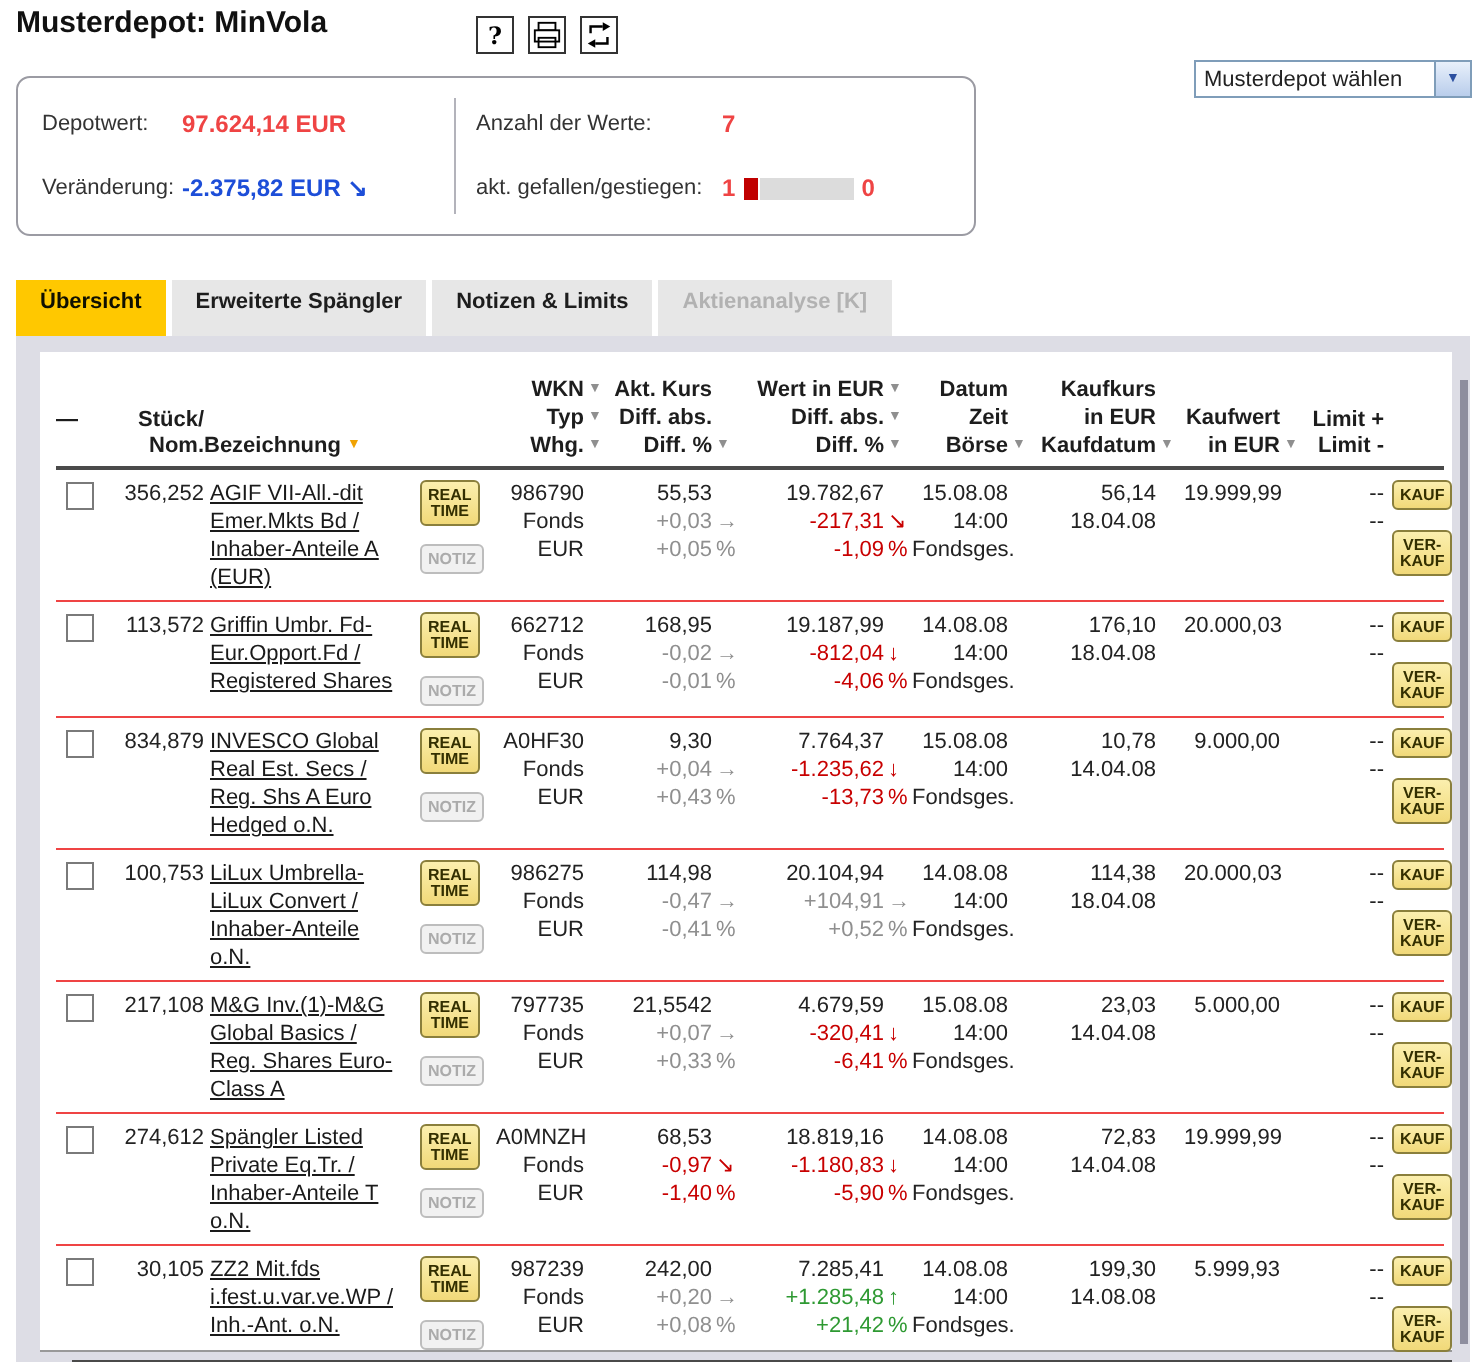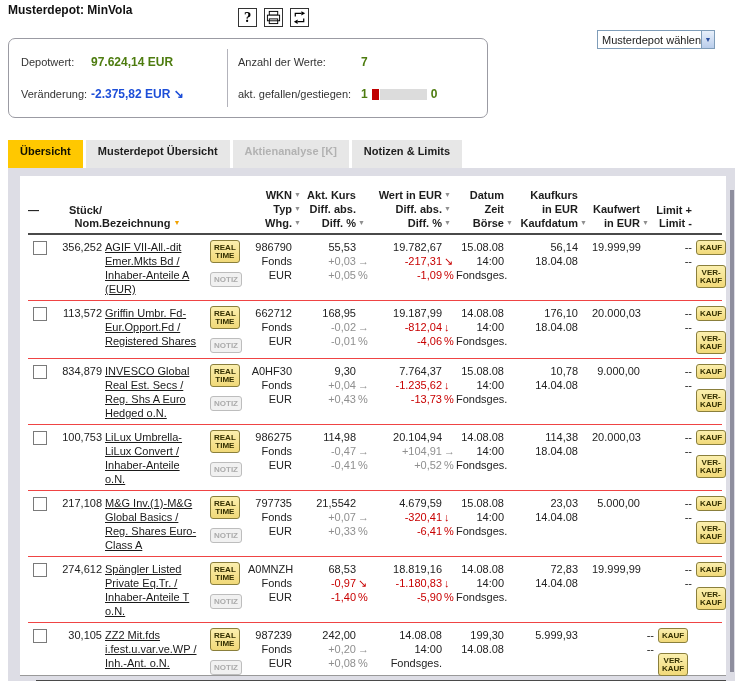--- a/index.html
+++ b/index.html
@@ -2,35 +2,35 @@
 <html><head>
 <meta charset="utf-8">
 <style>
   html,body{margin:0;padding:0}
   body{
     width:739px;height:681px;position:relative;overflow:hidden;
     background:#fff;color:#222;
     font-family:"Liberation Sans",sans-serif;font-size:11px;
   }
   
-  .page-title{position:absolute;left:8px;top:3px;font-size:12px;font-weight:bold;color:#111;white-space:nowrap}
+  .page-title{position:absolute;left:8px;top:3px;font-size:15px;font-weight:bold;color:#111;white-space:nowrap}
   .title-icons{position:absolute;left:238px;top:8px;display:flex;gap:7px}
   .icon-btn{width:19px;height:19px;border:1px solid #333;background:#fff;display:flex;align-items:center;justify-content:center;cursor:pointer;box-sizing:border-box}
   .help-glyph{font-family:"DejaVu Serif",serif;font-weight:bold;font-size:12px;line-height:12px;color:#000}
   
   .summary-box{position:absolute;left:8px;top:38px;width:480px;height:80px;border:1px solid #9B9BA3;border-radius:7px;background:#fff;box-sizing:border-box}
   .sb-divider{position:absolute;left:218px;top:10px;bottom:10px;width:1px;background:#B3B3BB}
   .sb-lab{position:absolute;white-space:nowrap;color:#333}
-  .sb-val{position:absolute;white-space:nowrap;font-weight:bold;font-size:12px;color:#4d7c0f}
+  .sb-val{position:absolute;white-space:nowrap;font-weight:bold;font-size:12px;color:#ef4444}
   .neg{color:#1d4ed8}
   .bar-row{position:absolute;left:352px;top:48px;display:flex;align-items:center;gap:4px}
   .bar-red{width:7px;height:11px;background:#C00000}
   .bar-gray{width:47px;height:11px;background:#DCDCDC;margin-left:-3px}
   
-  .depot-select{position:absolute;left:597px;top:30px;width:118px;height:19px;border:1px solid #7F9DB9;background:#fff;display:flex;align-items:center;box-sizing:border-box;cursor:pointer}
+  .depot-select{position:absolute;left:597px;top:30px;width:139px;height:19px;border:1px solid #7F9DB9;background:#fff;display:flex;align-items:center;box-sizing:border-box;cursor:pointer}
   .ds-text{padding-left:4px;white-space:nowrap}
   .ds-arrow{margin-left:auto;width:17px;height:17px;background:linear-gradient(#E8F0FB,#B9CDEB);border-left:1px solid #7F9DB9;color:#2B4FA0;font-size:7px;display:flex;align-items:center;justify-content:center}
   
   .tabs{position:absolute;left:8px;top:140px;display:flex;gap:3px}
   .tab{height:34px;line-height:22px;padding:0 12px;font-weight:bold;background:#E7E7E7;color:#1d1d1d;white-space:nowrap;cursor:pointer}
   .tab.active{background:#FFC800;color:#101000}
   .tab.disabled{color:#B2B2B2;cursor:default}
   
   .panel{position:absolute;left:8px;top:168px;width:727px;height:513px;background:#DDDDE5}
   .content{position:absolute;left:12px;top:8px;width:706px;height:500px;background:#fff;border-bottom:1px solid #999;box-sizing:border-box}
@@ -116,23 +116,23 @@
   </span>
 </div>
 
 <div class="depot-select">
   <span class="ds-text">Musterdepot wählen</span>
   <span class="ds-arrow">▼</span>
 </div>
 
 <div class="tabs" id="tabs">
     <div class="tab active">Übersicht</div>
-    <div class="tab ">Musterdepot Übersicht</div>
+    <div class="tab ">Erweiterte Spängler</div>
+    <div class="tab ">Notizen &amp; Limits</div>
     <div class="tab disabled">Aktienanalyse [K]</div>
-    <div class="tab ">Notizen &amp; Limits</div>
   </div>
 
 <div class="panel">
   <div class="content">
     <div class="table">
       <div class="thead" id="thead">
           <div class="hcol a-l">
             <div class="hln"><span>—</span></div>
             <div class="hln"><span>&nbsp;</span></div>
           </div>
@@ -431,20 +431,25 @@
               <div class="ln"><span>987239</span><span class="sfx">&nbsp;</span></div>
               <div class="ln"><span>Fonds</span><span class="sfx">&nbsp;</span></div>
               <div class="ln"><span>EUR</span><span class="sfx">&nbsp;</span></div>
             </div>
             <div class="cell a-r">
               <div class="ln"><span>242,00</span><span class="sfx">&nbsp;</span></div>
               <div class="ln tc-neutral"><span>+0,20</span><span class="sfx">→</span></div>
               <div class="ln tc-neutral"><span>+0,08</span><span class="sfx">%</span></div>
             </div>
             <div class="cell a-r">
+              <div class="ln"><span>7.285,41</span><span class="sfx">&nbsp;</span></div>
+              <div class="ln tc-pos"><span>+1.285,48</span><span class="sfx">↑</span></div>
+              <div class="ln tc-pos"><span>+21,42</span><span class="sfx">%</span></div>
+            </div>
+            <div class="cell a-r">
               <div class="ln"><span>14.08.08</span><span class="sfx">&nbsp;</span></div>
               <div class="ln"><span>14:00</span><span class="sfx">&nbsp;</span></div>
               <div class="ln"><span>Fondsges.</span><span class="sfx">&nbsp;</span></div>
             </div>
             <div class="cell a-r">
               <div class="ln"><span>199,30</span><span class="sfx">&nbsp;</span></div>
               <div class="ln"><span>14.08.08</span><span class="sfx">&nbsp;</span></div>
             </div>
             <div class="cell a-r">
               <div class="ln"><span>5.999,93</span><span class="sfx">&nbsp;</span></div>

